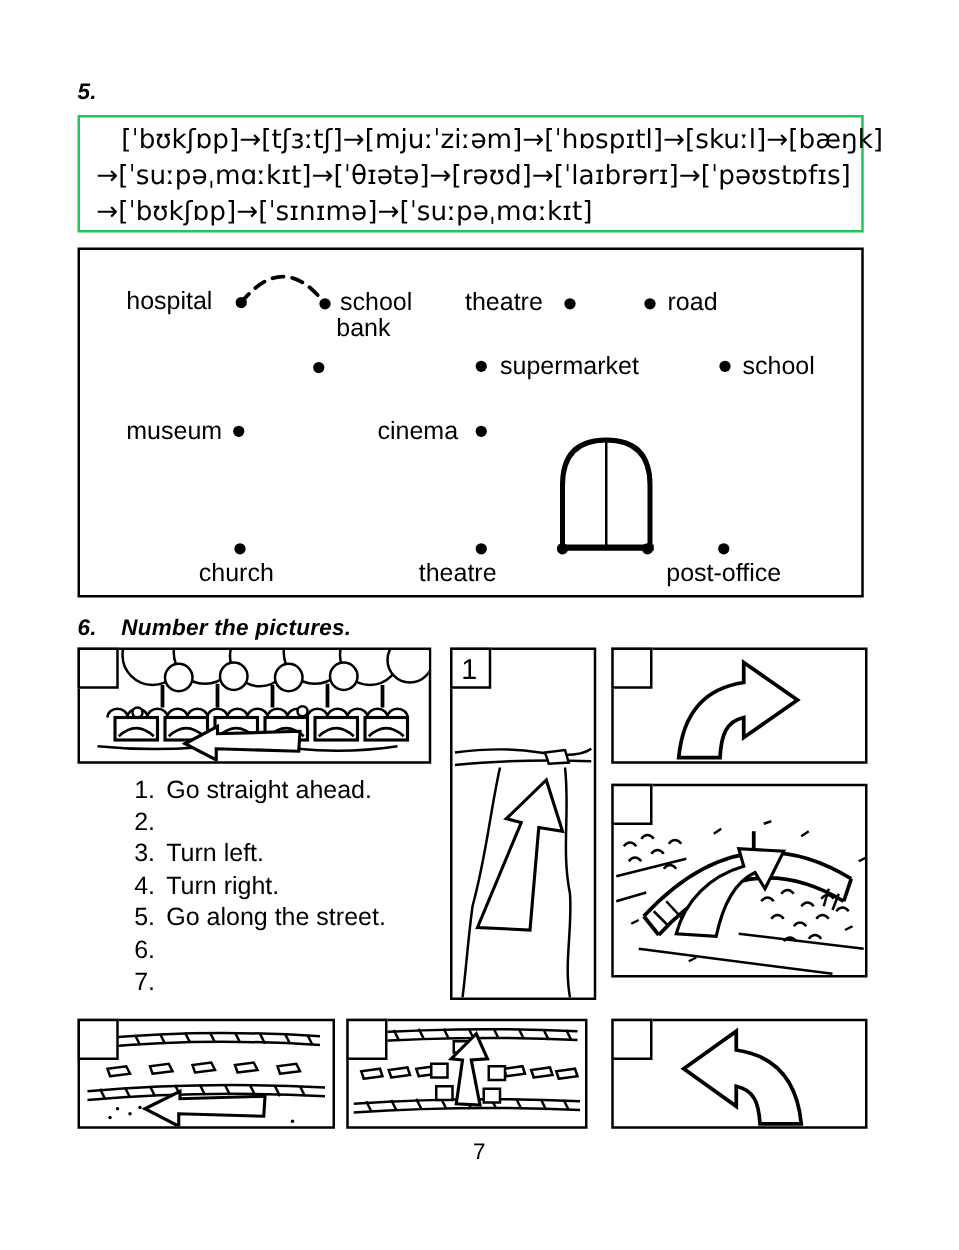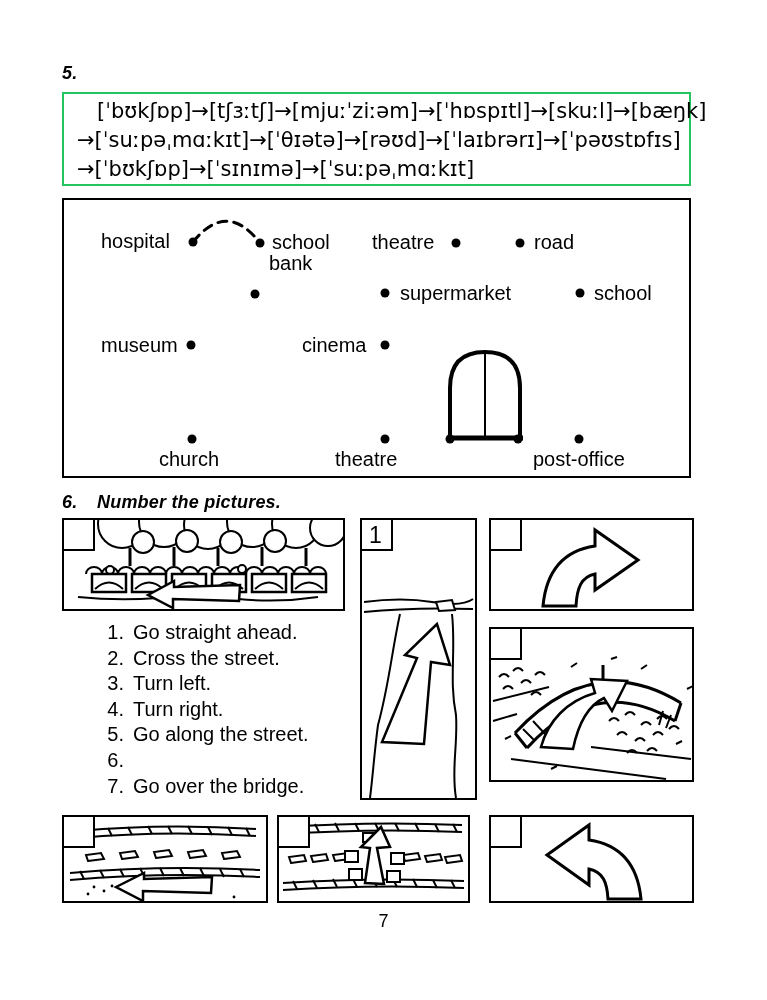--- a/index.html
+++ b/index.html
@@ -108,40 +108,38 @@
   <span>Number the pictures.</span>
 </div>
 
 <div class="instr">
   <div class="row">
     <span class="n">1.</span>
     <span>Go straight ahead.</span>
   </div>
   <div class="row">
     <span class="n">2.</span>
-    <span>Cross the street.</span>
   </div>
   <div class="row">
     <span class="n">3.</span>
     <span>Turn left.</span>
   </div>
   <div class="row">
     <span class="n">4.</span>
     <span>Turn right.</span>
   </div>
   <div class="row">
     <span class="n">5.</span>
     <span>Go along the street.</span>
   </div>
   <div class="row">
     <span class="n">6.</span>
   </div>
   <div class="row">
     <span class="n">7.</span>
-    <span>Go over the bridge.</span>
   </div>
 </div>
 
 <div class="pic" style="left:62px;top:518px;width:279px;height:89px;">
   <svg width="279" height="89" viewBox="0 0 279 89">
     <g class="outl" stroke-width="2">
       <circle cx="58" cy="4" r="24"></circle>
         <circle cx="100" cy="2" r="25"></circle>
         <circle cx="144" cy="5" r="24"></circle>
       <circle cx="188" cy="2" r="25"></circle>

